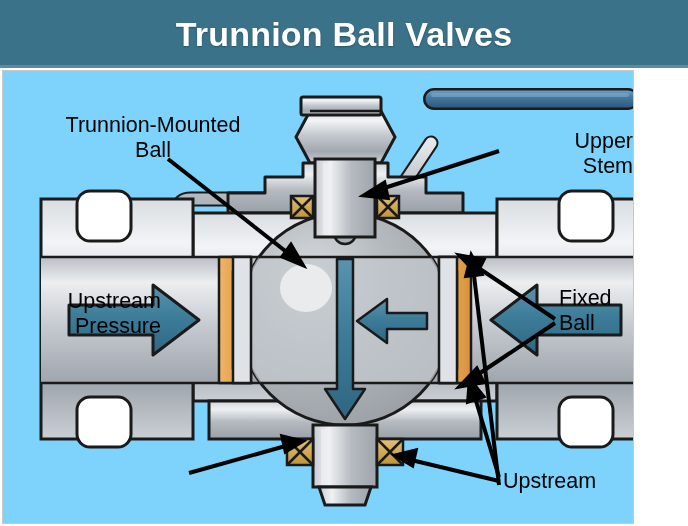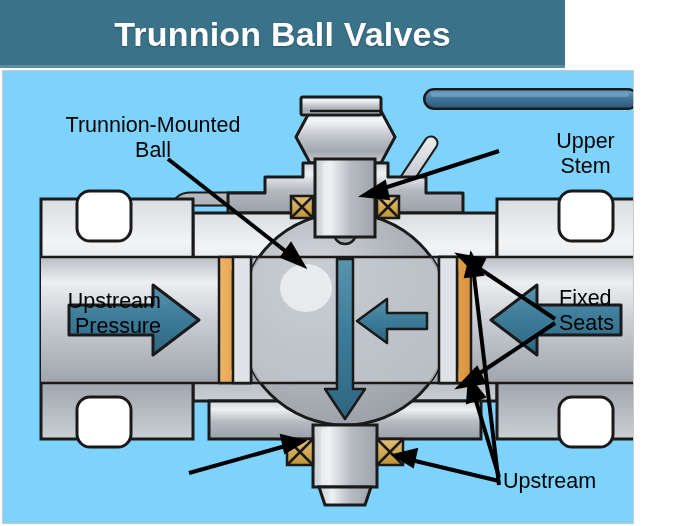--- a/index.html
+++ b/index.html
@@ -6,21 +6,21 @@
   body{
     width:688px;height:526px;overflow:hidden;
     font-family:"Liberation Sans","DejaVu Sans",sans-serif;
   }
   #page{
     position:relative;width:688px;height:526px;
     background:#ffffff;box-sizing:border-box;
   }
   
   #title-bar{
-    position:absolute;left:0;top:0;width:565px;height:68px;
+    position:absolute;left:0;top:0;width:688px;height:68px;
     background:#3a7289;
     display:flex;align-items:center;justify-content:center;
   }
   #title-bar:after{
     content:"";position:absolute;left:0;right:0;bottom:0;height:3px;
     background:rgba(255,255,255,.18);
   }
   #title-text{
     color:#ffffff;font-size:34px;font-weight:bold;letter-spacing:.2px;
     text-shadow:0 1px 2px rgba(0,0,0,.28);
@@ -34,21 +34,21 @@
     box-sizing:border-box;
     overflow:hidden;
   }
   #diagram{position:absolute;left:0;top:0;width:684px;height:454px;}
   
   .label{
     position:absolute;color:#000000;font-size:21.5px;line-height:25px;
     white-space:pre-line;
   }
   #label-trunnion-ball{left:40px;top:42px;width:220px;text-align:center;}
-  #label-upper-stem{left:500px;top:58px;text-align:center;margin-left:35px;}
+  #label-upper-stem{left:500px;top:58px;text-align:right;margin-left:35px;}
   #label-upstream{left:18px;top:218px;width:140px;text-align:right;}
   #label-fixed-seats{left:556px;top:215px;text-align:left;}
   #label-lower-trunnion{left:30px;top:340px;width:150px;text-align:center;}
   #label-bearings{left:500px;top:398px;text-align:left;}
 </style>
 </head>
 <body>
 
 <div id="page">
 
@@ -269,19 +269,19 @@
 
     <div class="label" id="label-trunnion-ball">Trunnion-Mounted
 Ball</div>
 
     <div class="label" id="label-upper-stem">Upper Stem</div>
 
     <div class="label" id="label-upstream">Upstream
 Pressure</div>
 
     <div class="label" id="label-fixed-seats">Fixed
-Seats</div>
+Ball</div>
 
 
     <div class="label" id="label-bearings">Upstream</div>
 
   </div>
 </div>
 
 </body></html>

